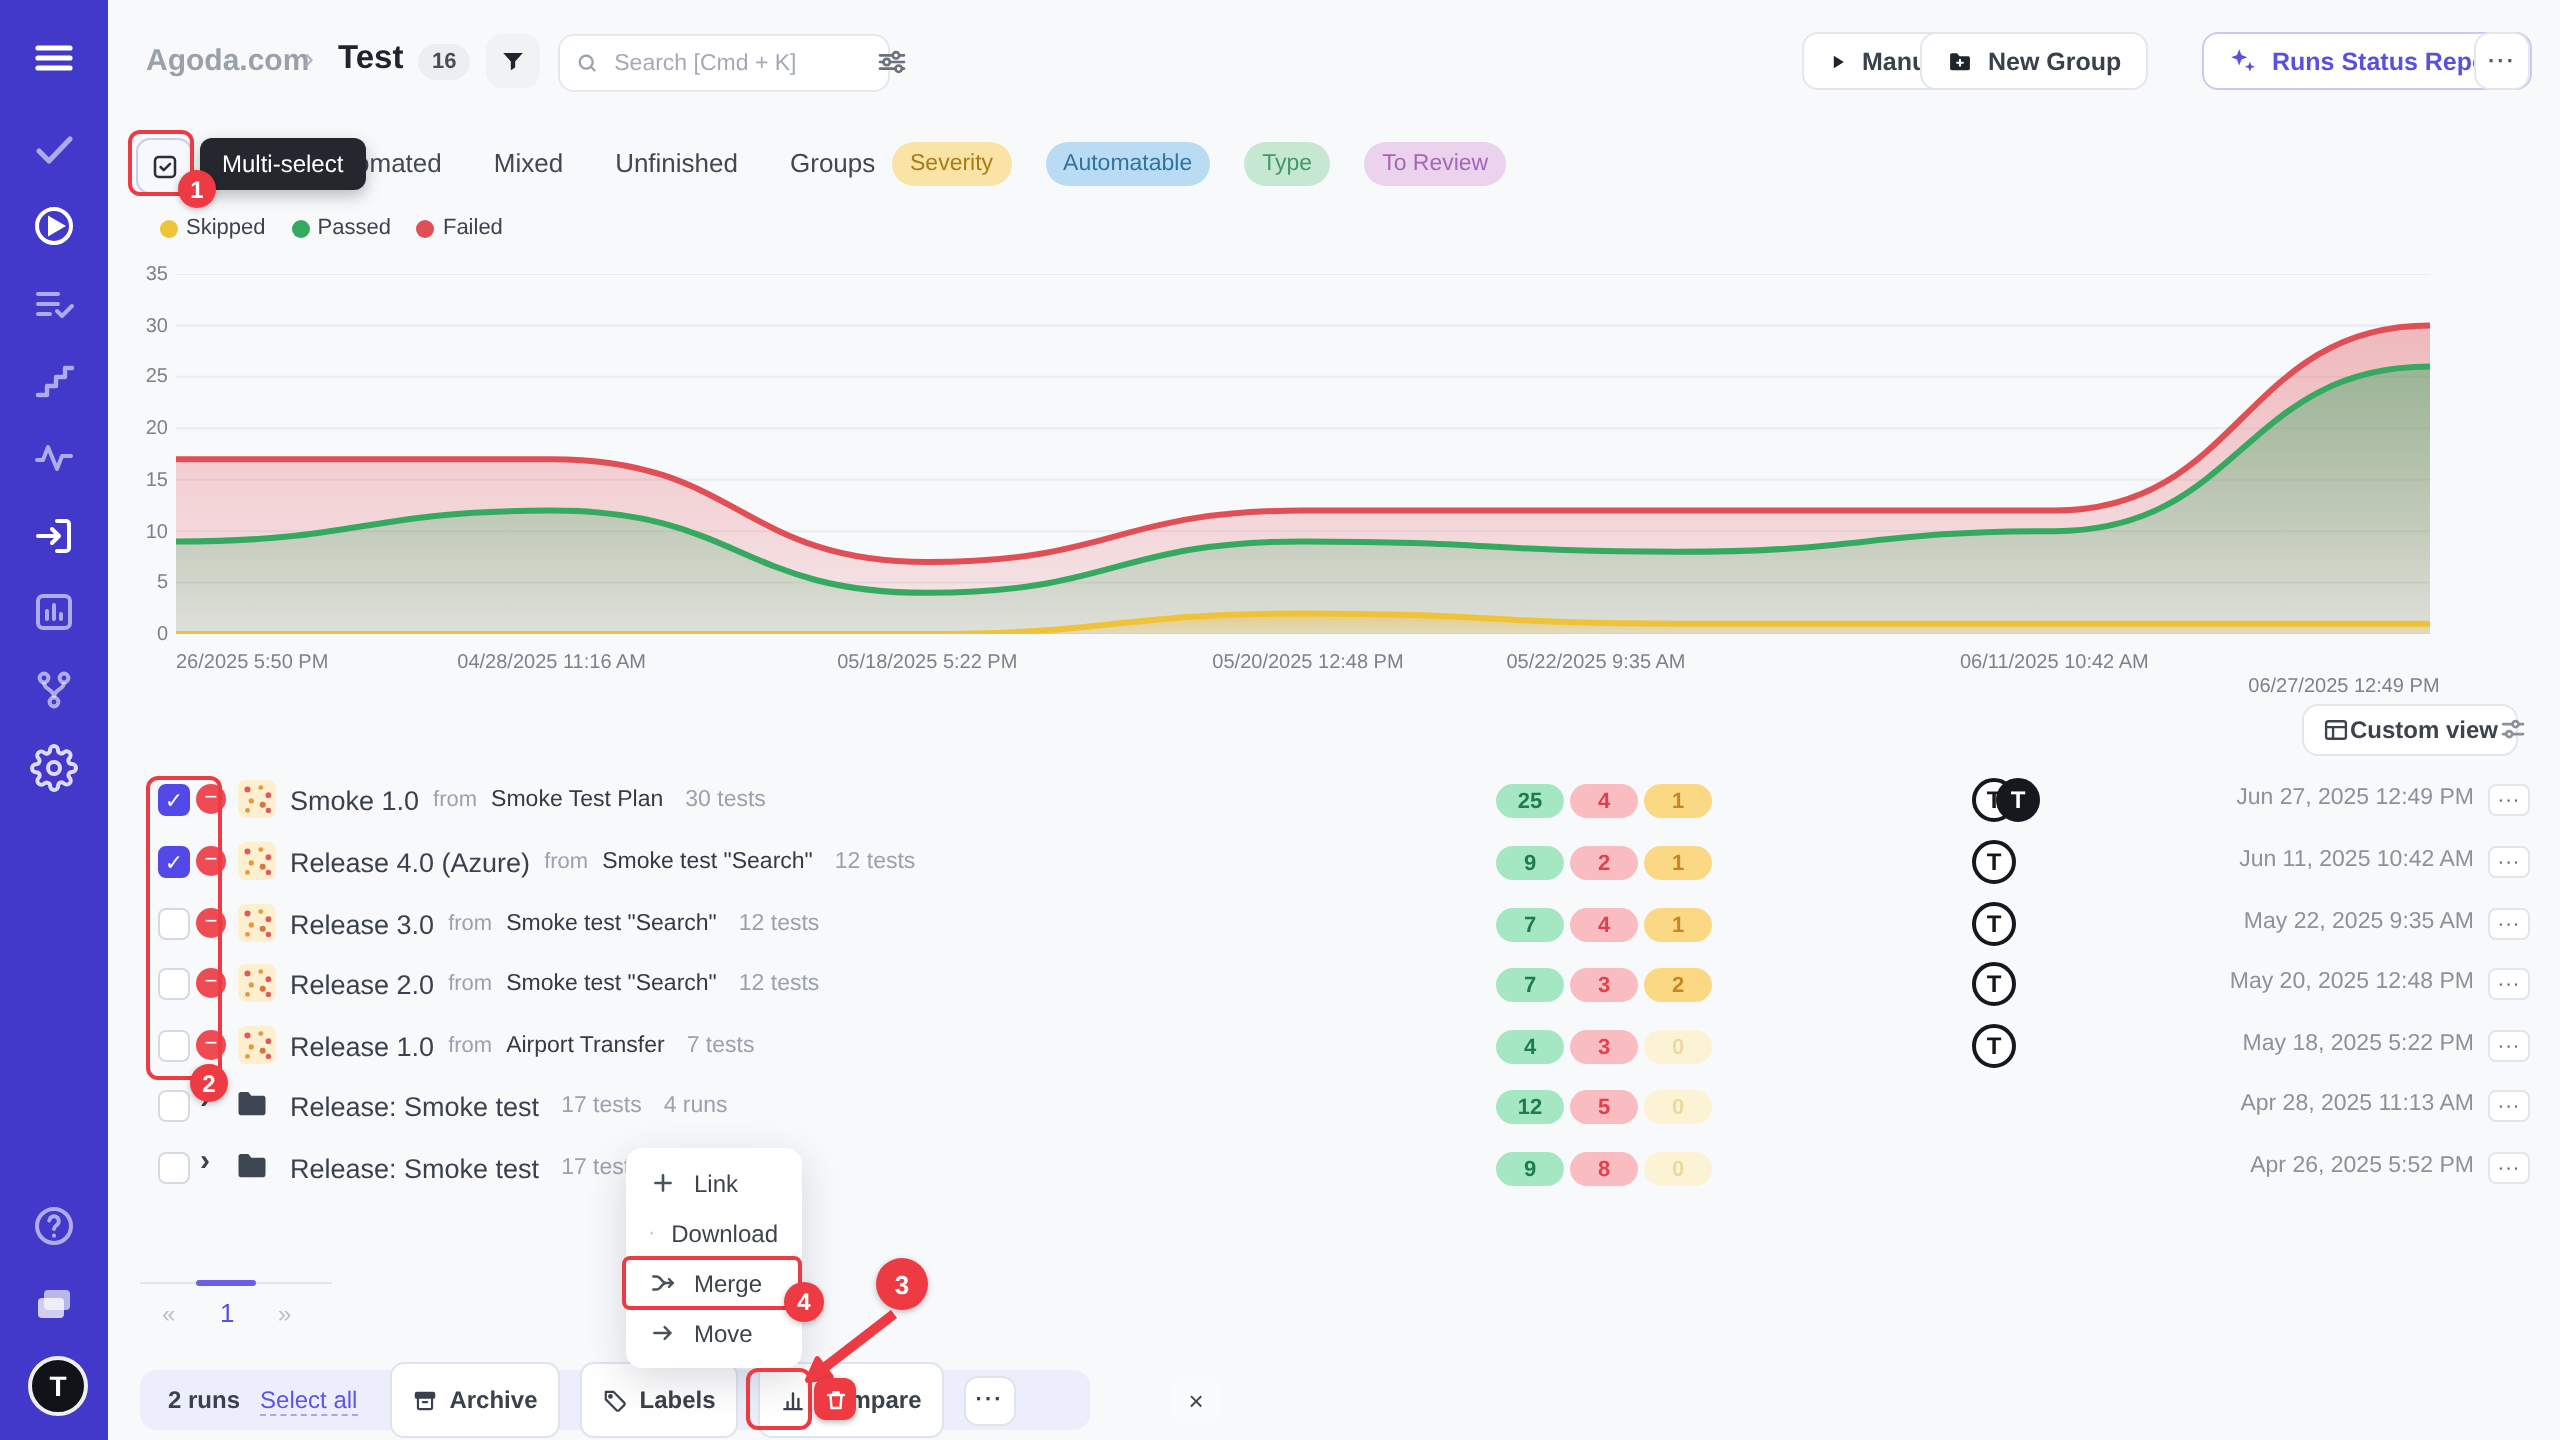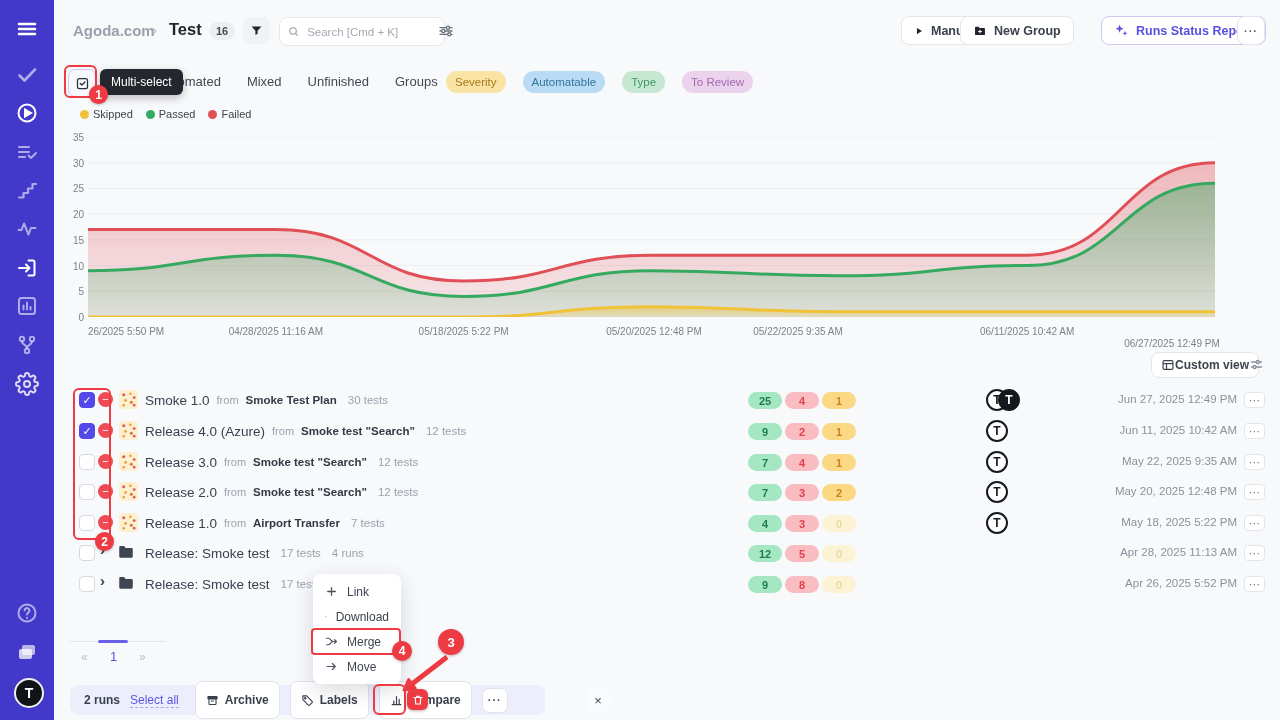--- a/index.html
+++ b/index.html
@@ -58,21 +58,21 @@
     box-sizing:border-box;cursor:pointer;color:#fff;font-size:11px;display:flex;align-items:center;justify-content:center}
   .cb.checked{background:#5348e8;border-color:#5348e8}
   .minus{position:absolute;left:28px;top:7px;width:15px;height:15px;border-radius:50%;background:#ef4b54;color:#fff;
     font-size:11px;display:flex;align-items:center;justify-content:center;cursor:pointer;padding-bottom:1px;box-sizing:border-box}
   .burst{position:absolute;left:49px;top:5px;width:19px;height:19px;border-radius:4px;background:#fcf0d0}
   .chev{position:absolute;left:30px;top:3px;font-size:15px;font-weight:700;color:#3c434e;cursor:pointer}
   .fold{position:absolute;left:47px;top:5px;width:18px;height:18px;color:#3e4653}
   .titlegrp{position:absolute;left:75px;top:0;height:30px;display:flex;align-items:center;gap:7px;white-space:nowrap}
   .rtitle{font-size:13.5px;font-weight:500;color:#394150}
   .rfrom{font-size:11px;color:#9aa2ad}
-  .rsource{font-size:11.5px;font-weight:700;color:#333a45}
+  .rsource{font-size:11.5px;font-weight:400;color:#333a45}
   .rtests{font-size:11.5px;color:#9aa2ad;margin-left:4px}
   .badge{position:absolute;top:7px;width:34px;height:17px;border-radius:9px;font-size:11px;font-weight:700;
     display:flex;align-items:center;justify-content:center}
   .badge.p{left:678px;background:#a5e7c3;color:#1c7c50}
   .badge.f{left:715px;background:#f9bcc1;color:#e3404e}
   .badge.s{left:752px;background:#fad884;color:#c9861f}
   .badge.s.muted{background:#fbf3d3;color:#ecd9a0}
   .av{position:absolute;top:4px;width:22px;height:22px;border-radius:50%;border:2px solid #15181d;background:#fff;color:#15181d;
     font-weight:700;font-size:12px;display:flex;align-items:center;justify-content:center;box-sizing:border-box}
   .av.dark{background:#15181d;color:#fff}

